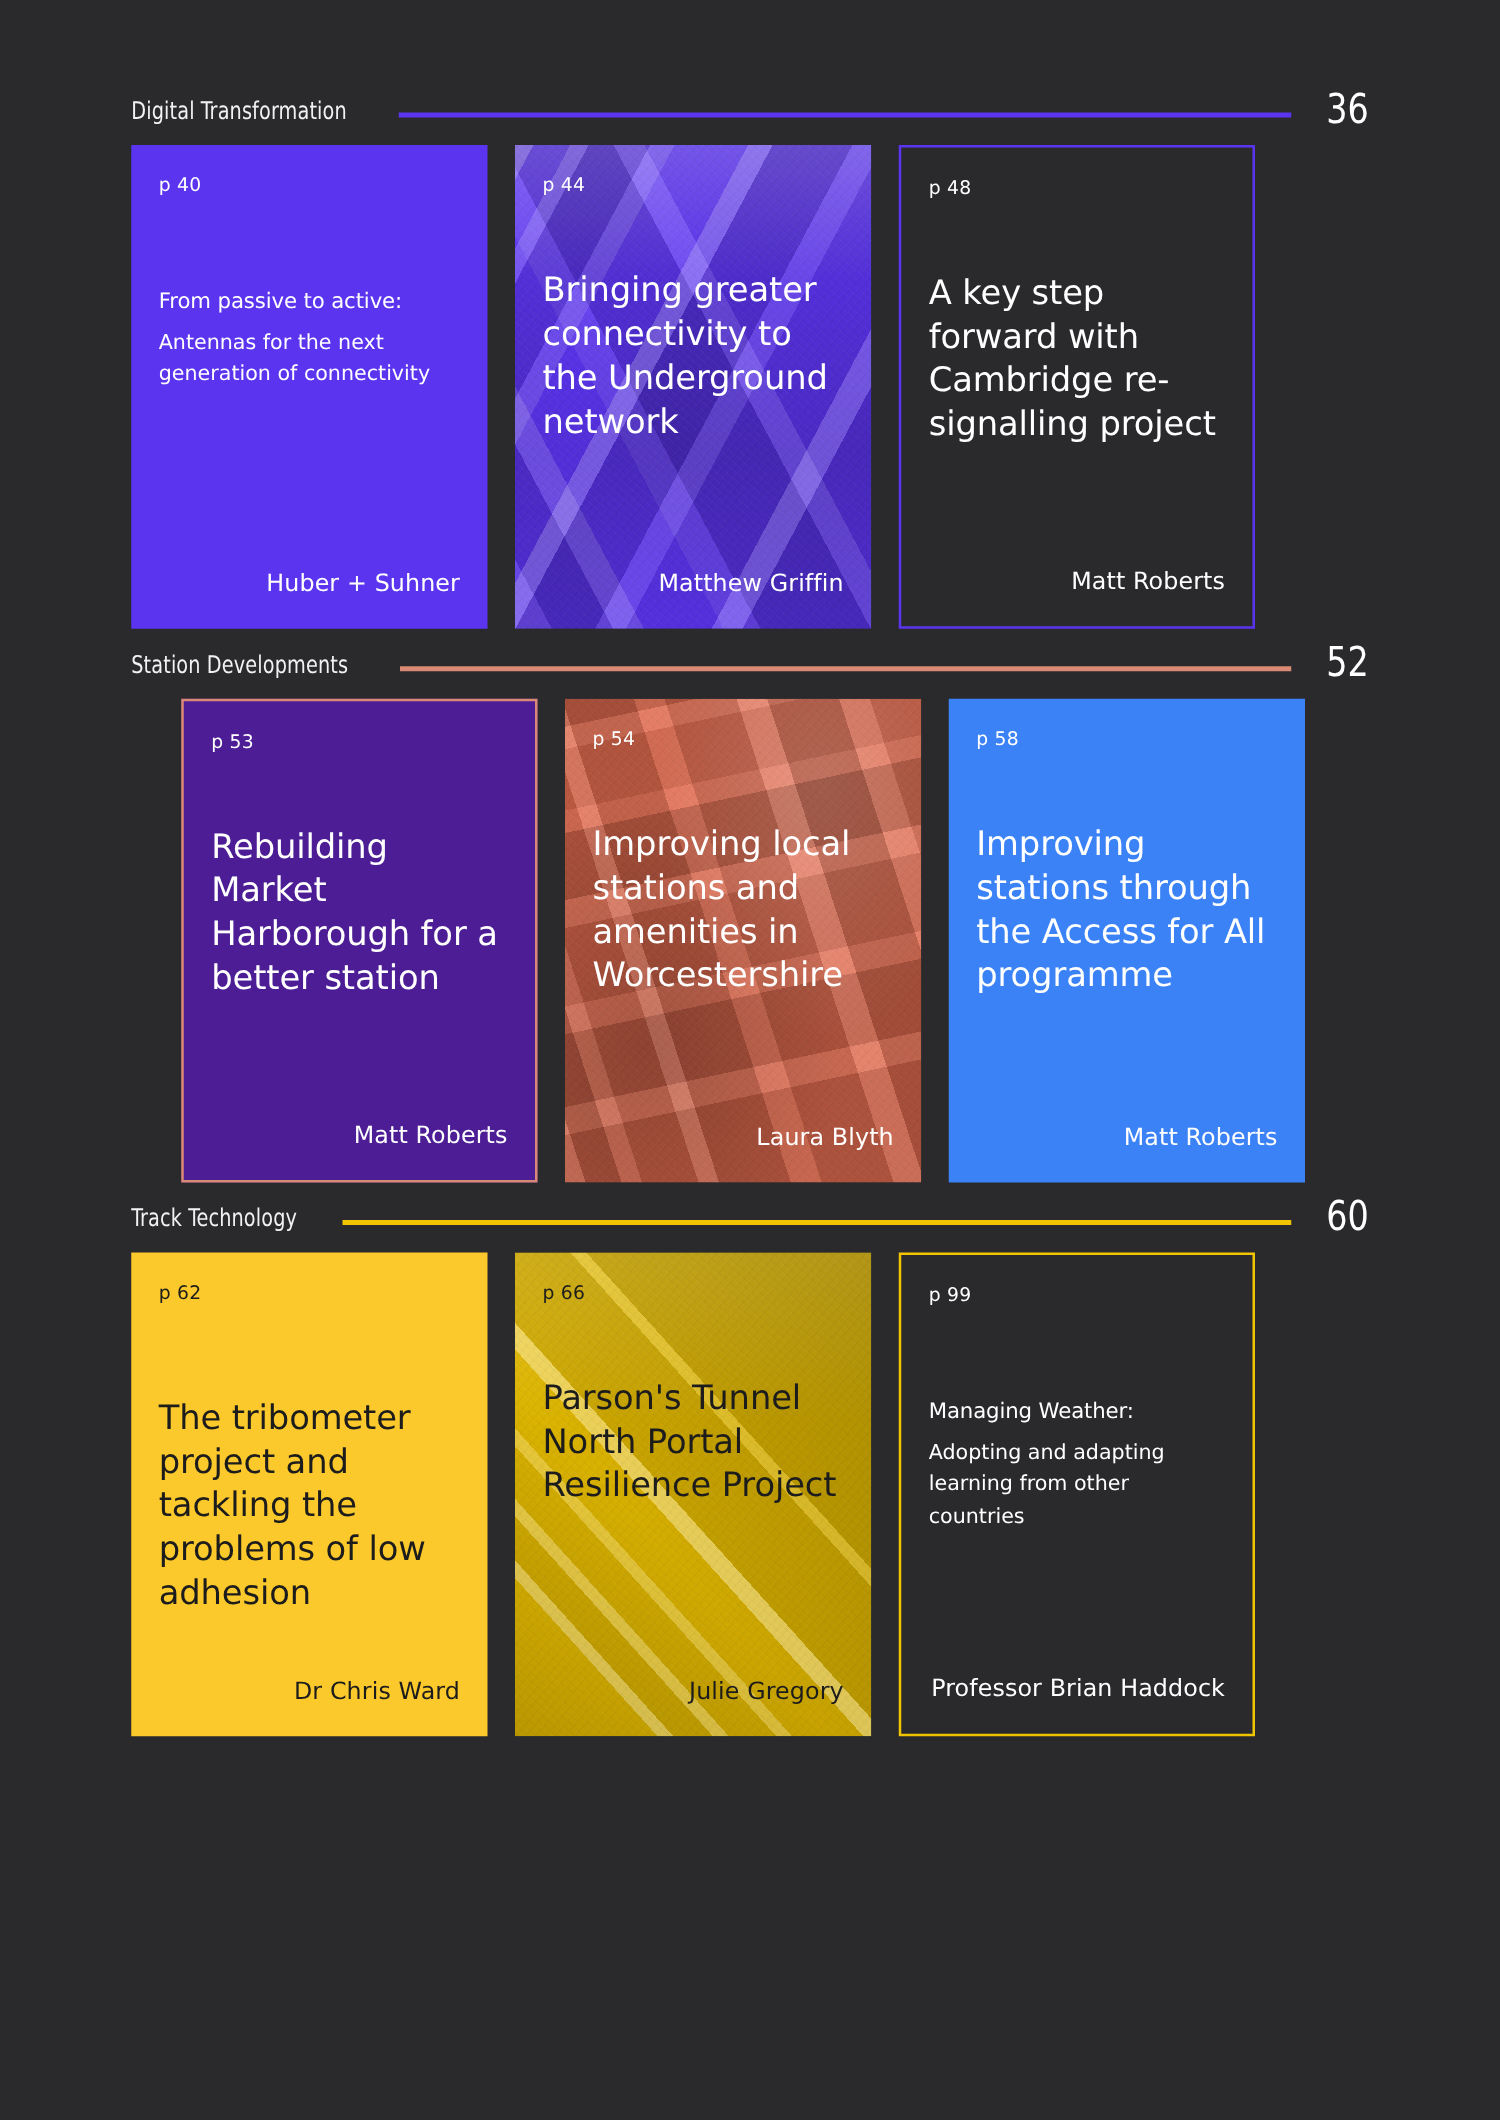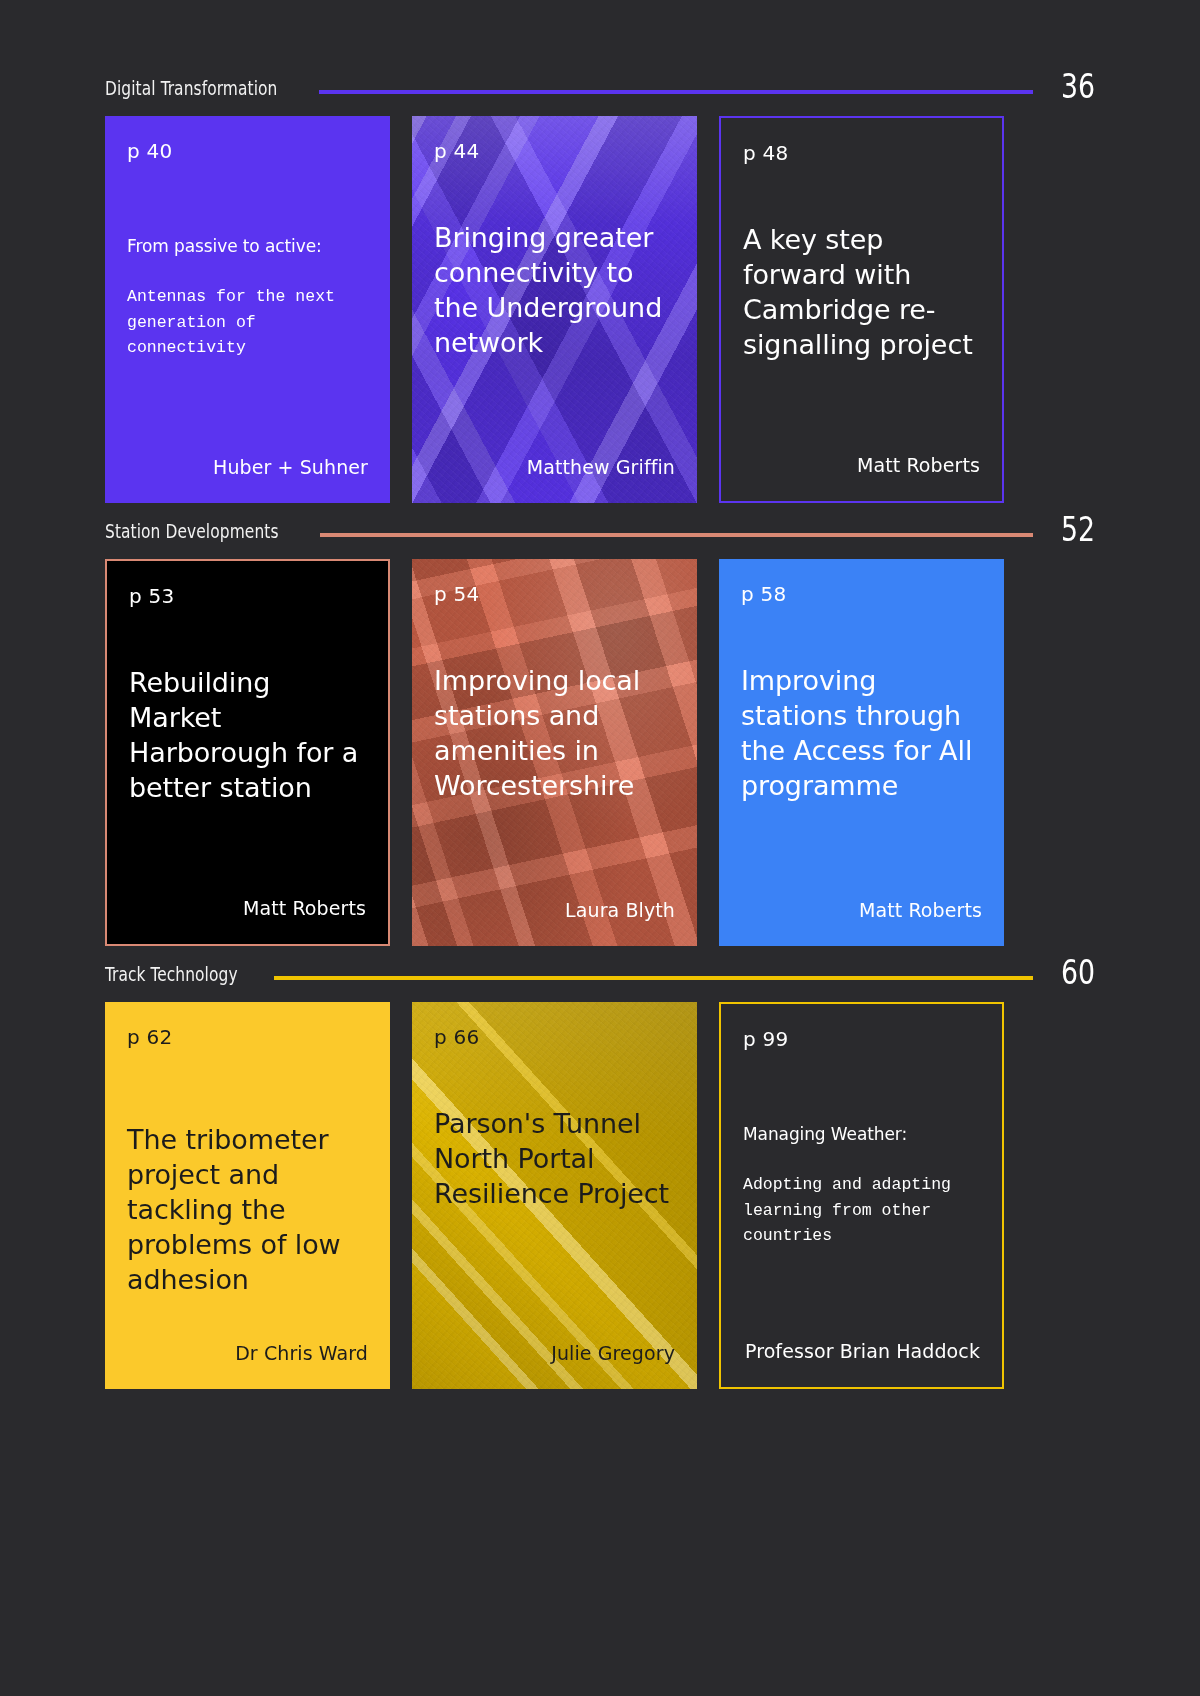--- a/index.html
+++ b/index.html
@@ -93,21 +93,21 @@
     inset: 0;
     z-index: 0;
   }
 
   .card > .txt {
     position: relative;
     z-index: 2;
   }
 
   .card-page {
-    font-size: 20px;
+    font-size: 15px;
     line-height: 1.1;
     font-weight: 400;
     letter-spacing: 0.2px;
     margin-bottom: 0;
   }
 
   .card-body {
     flex: 1 1 auto;
     display: flex;
     flex-direction: column;
@@ -124,23 +124,22 @@
 
   .card-title.small {
     font-size: 17px;
     line-height: 1.42;
     margin-top: 14px;
   }
 
   .card-sub {
     font-size: 16.5px;
     line-height: 1.55;
-    margin-top: 26px;
+    margin-top: 8px;
     font-weight: 400;
-    font-family: Liberation Mono, monospace;
   }
 
   .card-author {
     font-size: 19px;
     line-height: 1.2;
     font-weight: 400;
     letter-spacing: 0.1px;
     margin-top: auto;
     text-align: right;
   }
@@ -250,21 +249,21 @@
           </div>
         </div>
       </div>
       <div class="section">
         <div class="sec-head">
           <div class="sec-title">Station Developments</div>
           <div class="sec-rule" style="background: rgb(217, 137, 116);"></div>
           <div class="sec-page">52</div>
         </div>
         <div class="row">
-          <div class="card txt-light outline" style="border-color: rgb(217, 137, 116); background: #000000;">
+          <div class="card txt-light outline" style="border-color: rgb(217, 137, 116); background: #4c1d95; margin-left: 40px;">
             <div class="card-page txt">p 53</div>
             <div class="card-body txt">
               <div class="card-title">Rebuilding Market Harborough for a better station</div>
             </div>
             <div class="card-author txt">Matt Roberts</div>
           </div>
           <div class="card txt-light">
             <div class="layer photo-station"></div>
             <div class="grain"></div>
             <div class="card-page txt">p 54</div>

